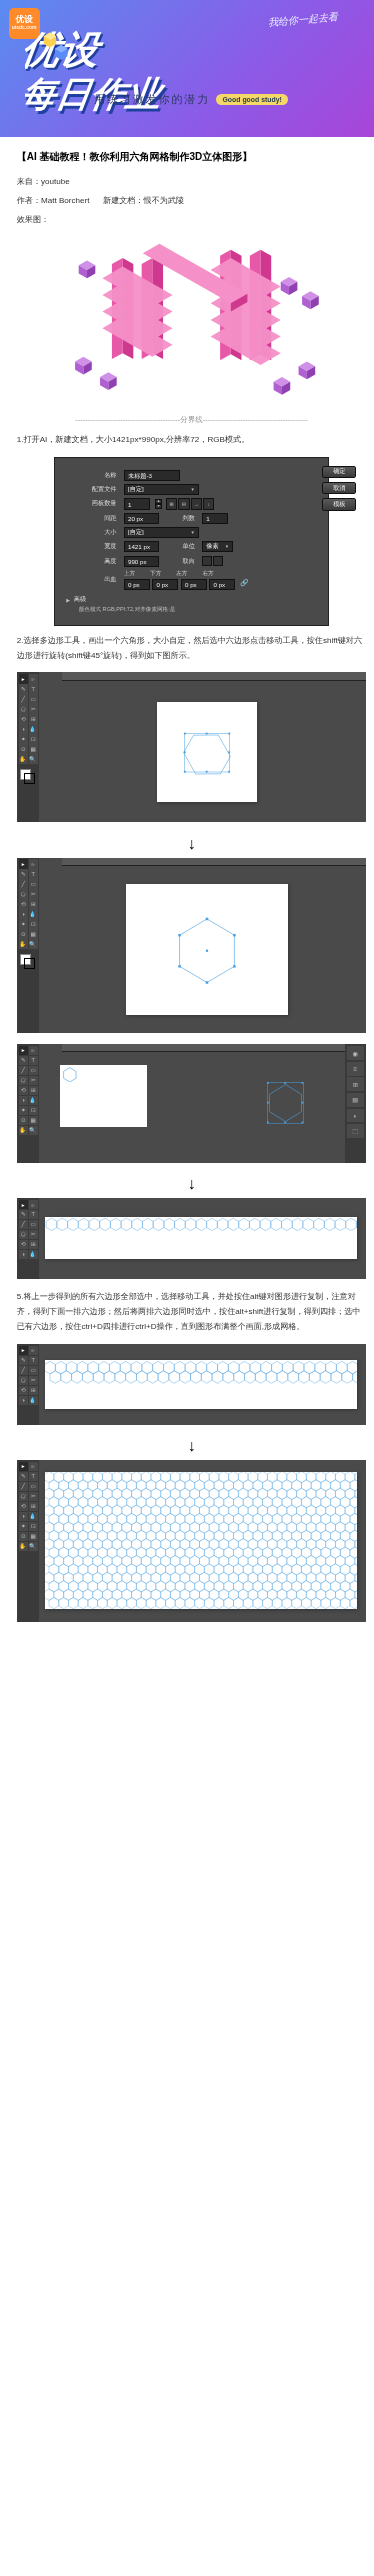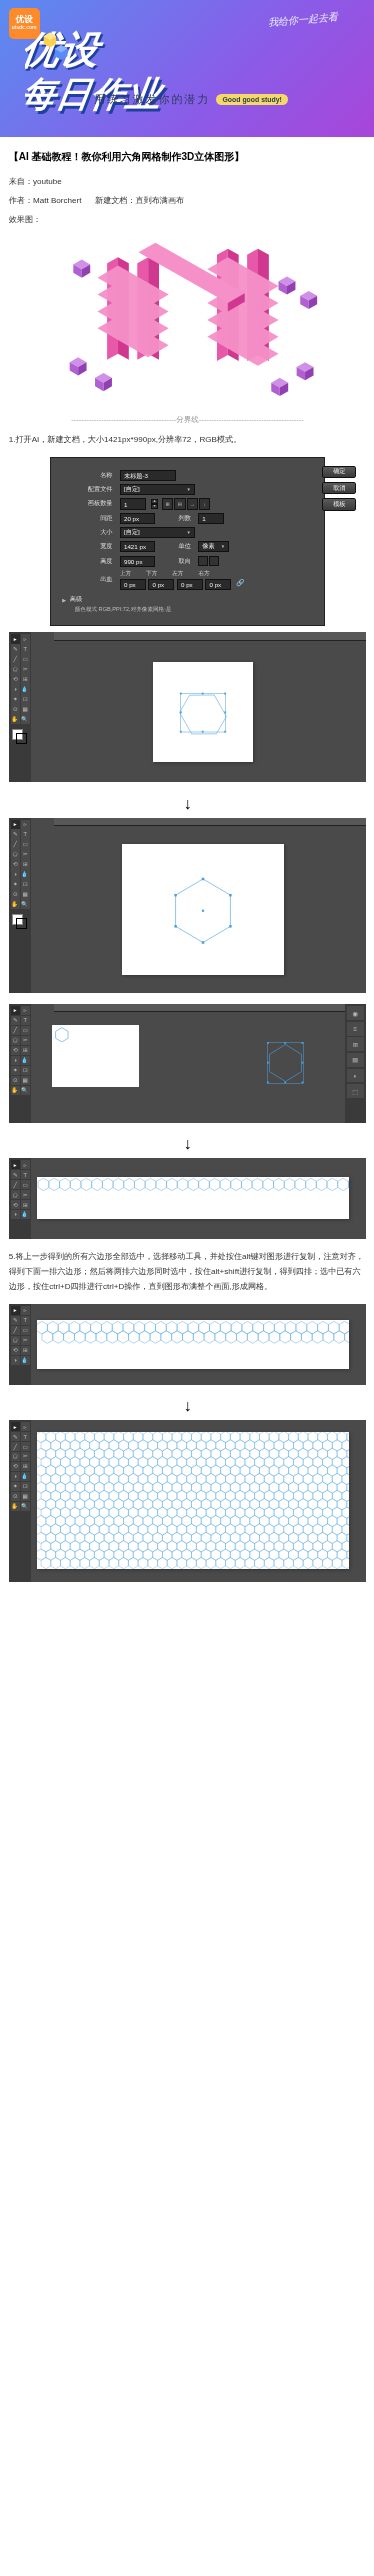--- a/index.html
+++ b/index.html
@@ -35,21 +35,21 @@
       display: flex; align-items: center; gap: 6.2px;
     }
     .subtitle-text { color: #2a3a60; font-size: 11px; letter-spacing: 1.9px; font-weight: 500; }
     .gold-badge {
       background: #f5d868; color: #2a4050;
       padding: 1.9px 6.2px; border-radius: 6.2px;
       font-size: 6.9px; font-weight: bold;
     }
     
     
-    .content { padding: 12.5px 8.7px; }
+    .content { padding: 12.5px 8.7px; margin-left: 8px; }
     .title {
       font-size: 10px; font-weight: bold; color: #000;
       margin-bottom: 10px;
     }
     .meta { font-size: 8.1px; color: #333; line-height: 1.9; margin-bottom: 3.7px; }
     
     
     .result-preview {
       width: 100%; height: 169px;
       display: flex; align-items: center; justify-content: center;
@@ -238,21 +238,21 @@
 
 <div class="content">
 
   <div class="title">【AI 基础教程！教你利用六角网格制作3D立体图形】</div>
   <div class="meta">
     <span>来自：</span><span>youtube</span>
   </div>
   <div class="meta">
     <span>作者：</span><span>Matt Borchert</span>
     &nbsp;&nbsp;&nbsp;&nbsp;
-    <span>新建文档：</span><span>直到布满画布</span>
+    <span>新建文档：</span><span>恨不为武陵</span>
   </div>
   <div class="meta">效果图：</div>
 
   <div class="result-preview">
     <svg viewBox="0 0 500 280">
       <defs>
         <style>.iso-l{fill:#e858a8}.iso-r{fill:#d03890}.iso-t{fill:#f590c8}.cube-l{fill:#b060d0}.cube-r{fill:#9040b0}.cube-t{fill:#d090e8}</style>
       </defs>
 
       <g transform="translate(116,40)">
@@ -418,20 +418,21 @@
         </div>
       </div>
       <div class="collapse-row">
         <span class="collapse-arrow">▶</span>
         <span>高级</span>
       </div>
       <div style="font-size:5.6px;color:#bbb;margin-left:12.5px;margin-top:1.9px;">颜色模式 RGB,PPI:72,对齐像素网格:是</div>
     </div>
   </div>
 
+  <div class="step-text">2.选择多边形工具，画出一个六角形，大小自定，然后选中六边形点击移动工具，按住shift键对六边形进行旋转(shift键45°旋转)，得到如下图所示。</div>
 
   <div class="ai-workspace short">
     <div class="ai-toolbar">
       <span class="tool-ic sel">▸</span>
       <span class="tool-ic">▹</span>
       <span class="tool-ic">✎</span>
       <span class="tool-ic">T</span>
       <span class="tool-ic">╱</span>
       <span class="tool-ic">▭</span>
       <span class="tool-ic">⬠</span>

